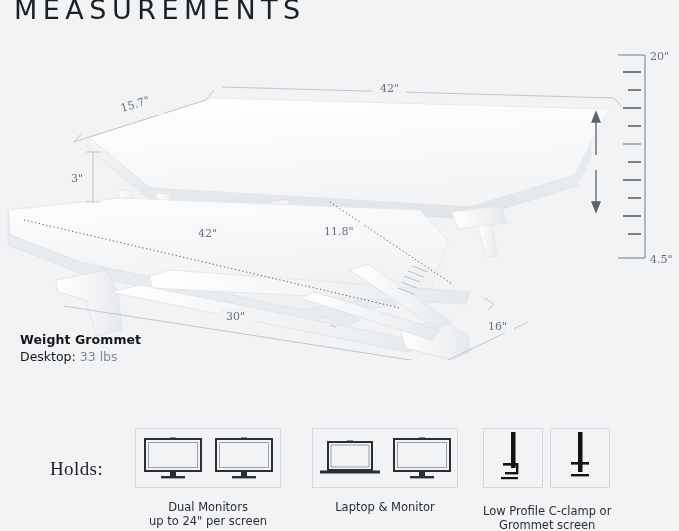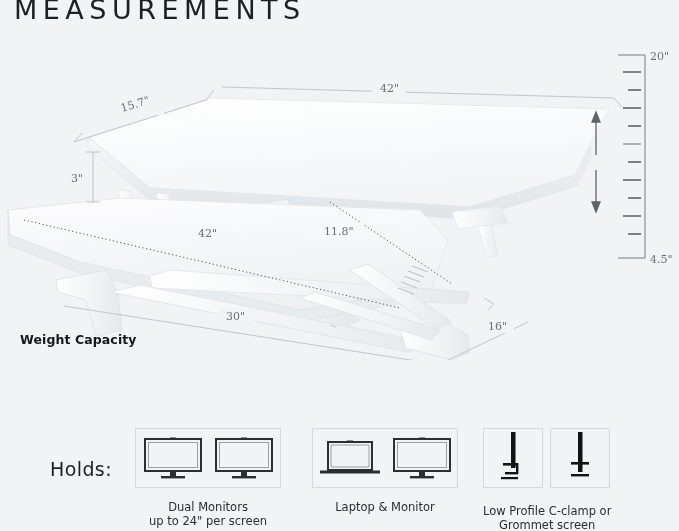--- a/index.html
+++ b/index.html
@@ -40,21 +40,21 @@
   }
   .weight .row{font-size:12.5px;color:#15181b;}
   .weight .row .v{color:#868b90;}
 
   
   .holds{
     position:absolute;left:0;top:415px;width:679px;height:116px;
   }
   .holds-label{
     position:absolute;left:50px;top:43px;
-    font-size:19px;color:#1d2023;letter-spacing:.4px;
+    font-size:19px;color:#1d2023;letter-spacing:.4px;font-family:Liberation Serif, serif;
   }
   .group{position:absolute;text-align:center;}
   .panel{
     border:1px solid #d5d9dd;background:transparent;
     box-sizing:border-box;display:flex;align-items:center;
     justify-content:center;gap:9px;
   }
   .cap{
     margin-top:12px;font-size:11.5px;color:#2a2e32;line-height:14px;
     white-space:nowrap;
@@ -232,21 +232,25 @@
           <path d="M596,140 L596,176" fill="none"></path>
           <path d="M596,182 L592,172 L600,172 Z"></path>
         </g>
         <text class="dimtext" x="650" y="30">20"</text>
         <text class="dimtext" x="650" y="233">4.5"</text>
       </g>
     </svg>
   </div>
 
   <div class="weight">
-    <div class="hd">Weight Capacity</div>
+    <div class="hd">Weight Grommet</div>
+    <div class="row">
+      <span>Desktop:</span>
+      <span class="v">33 lbs</span>
+    </div>
   </div>
 
   <div class="holds">
     <div class="holds-label">Holds:</div>
 
     <div class="group g1">
       <div class="panel">
         <svg width="62" height="44" viewBox="0 0 62 44">
           <rect x="3" y="3" width="56" height="32" fill="none" stroke="#2b2f33" stroke-width="2"></rect>
           <rect x="6.5" y="6.5" width="49" height="25" fill="none" stroke="#9aa0a6" stroke-width="1"></rect>

